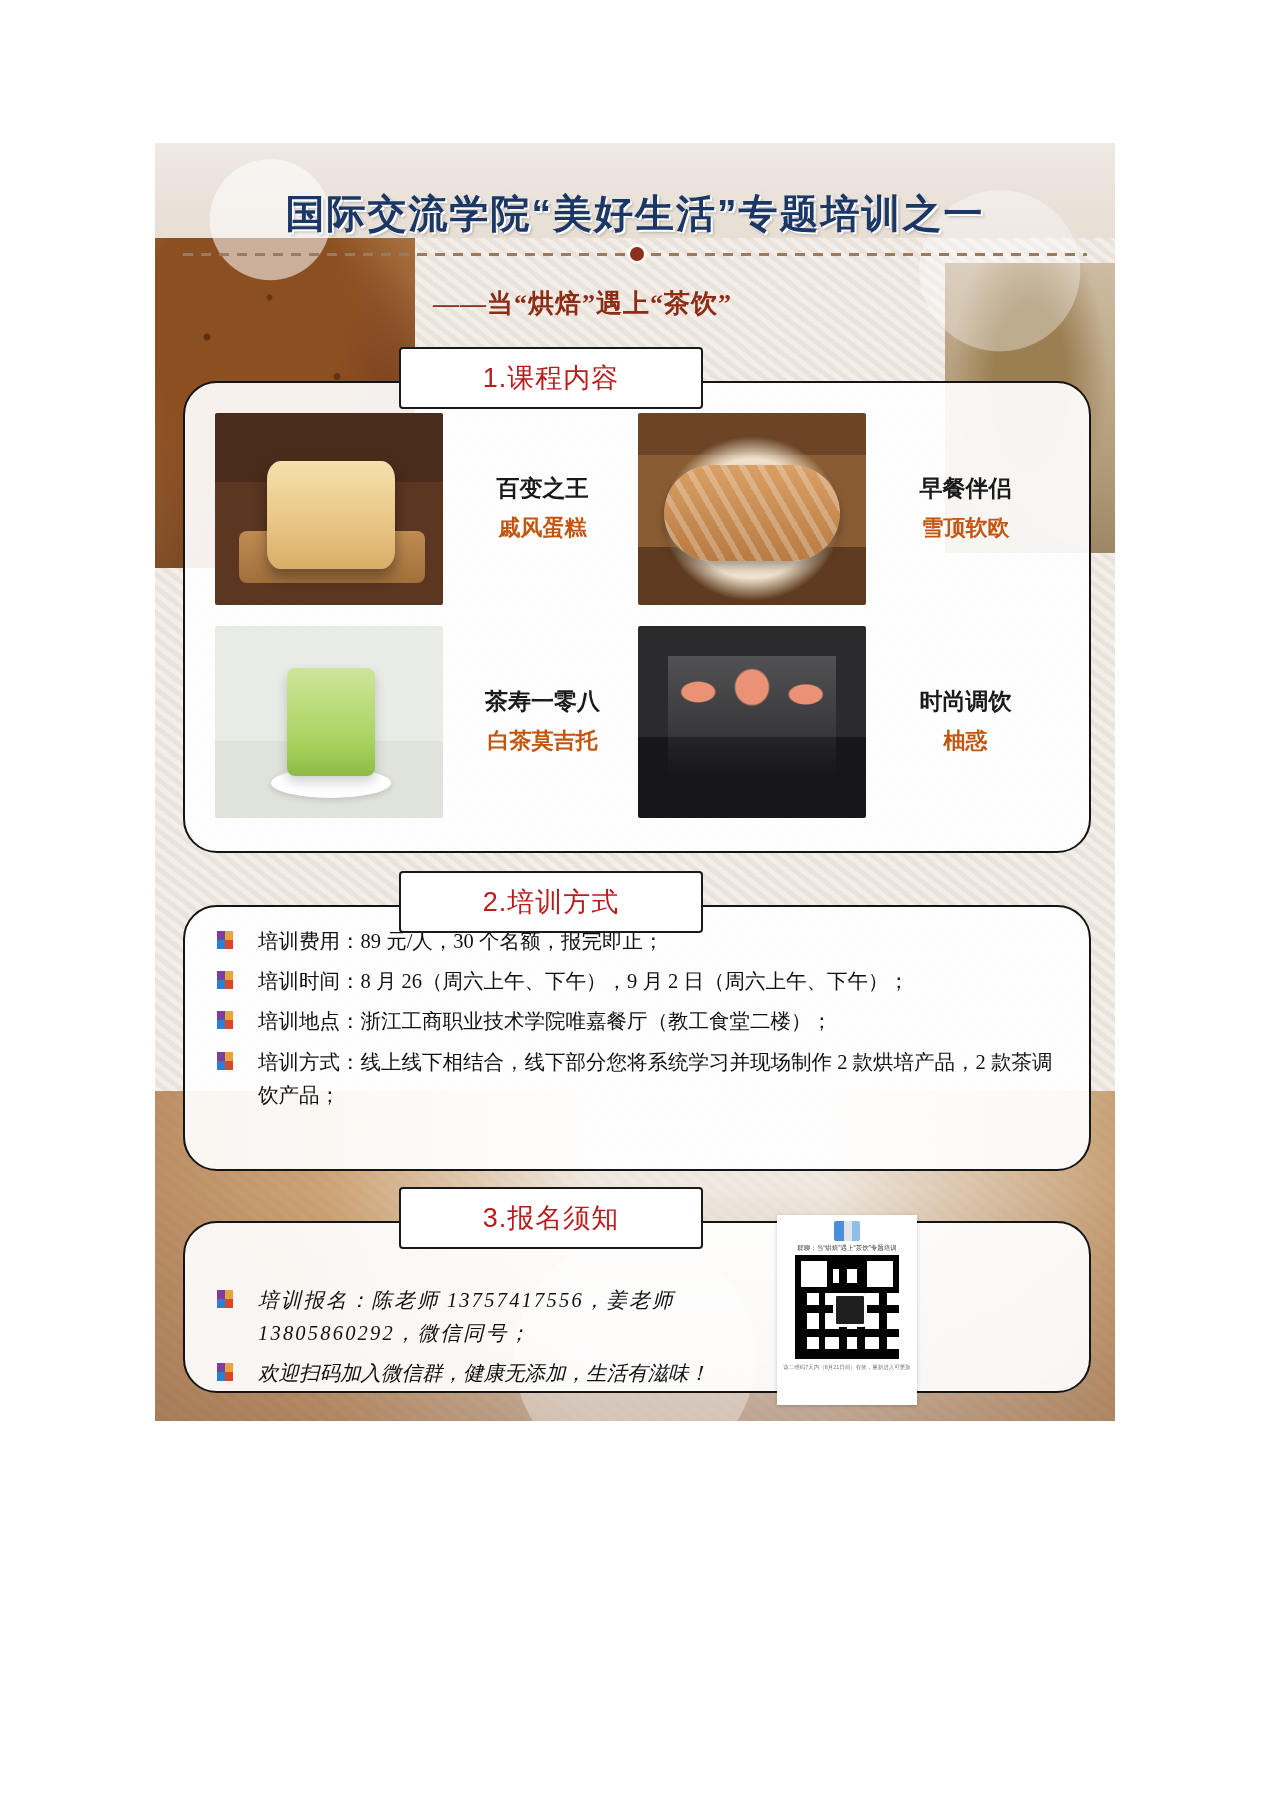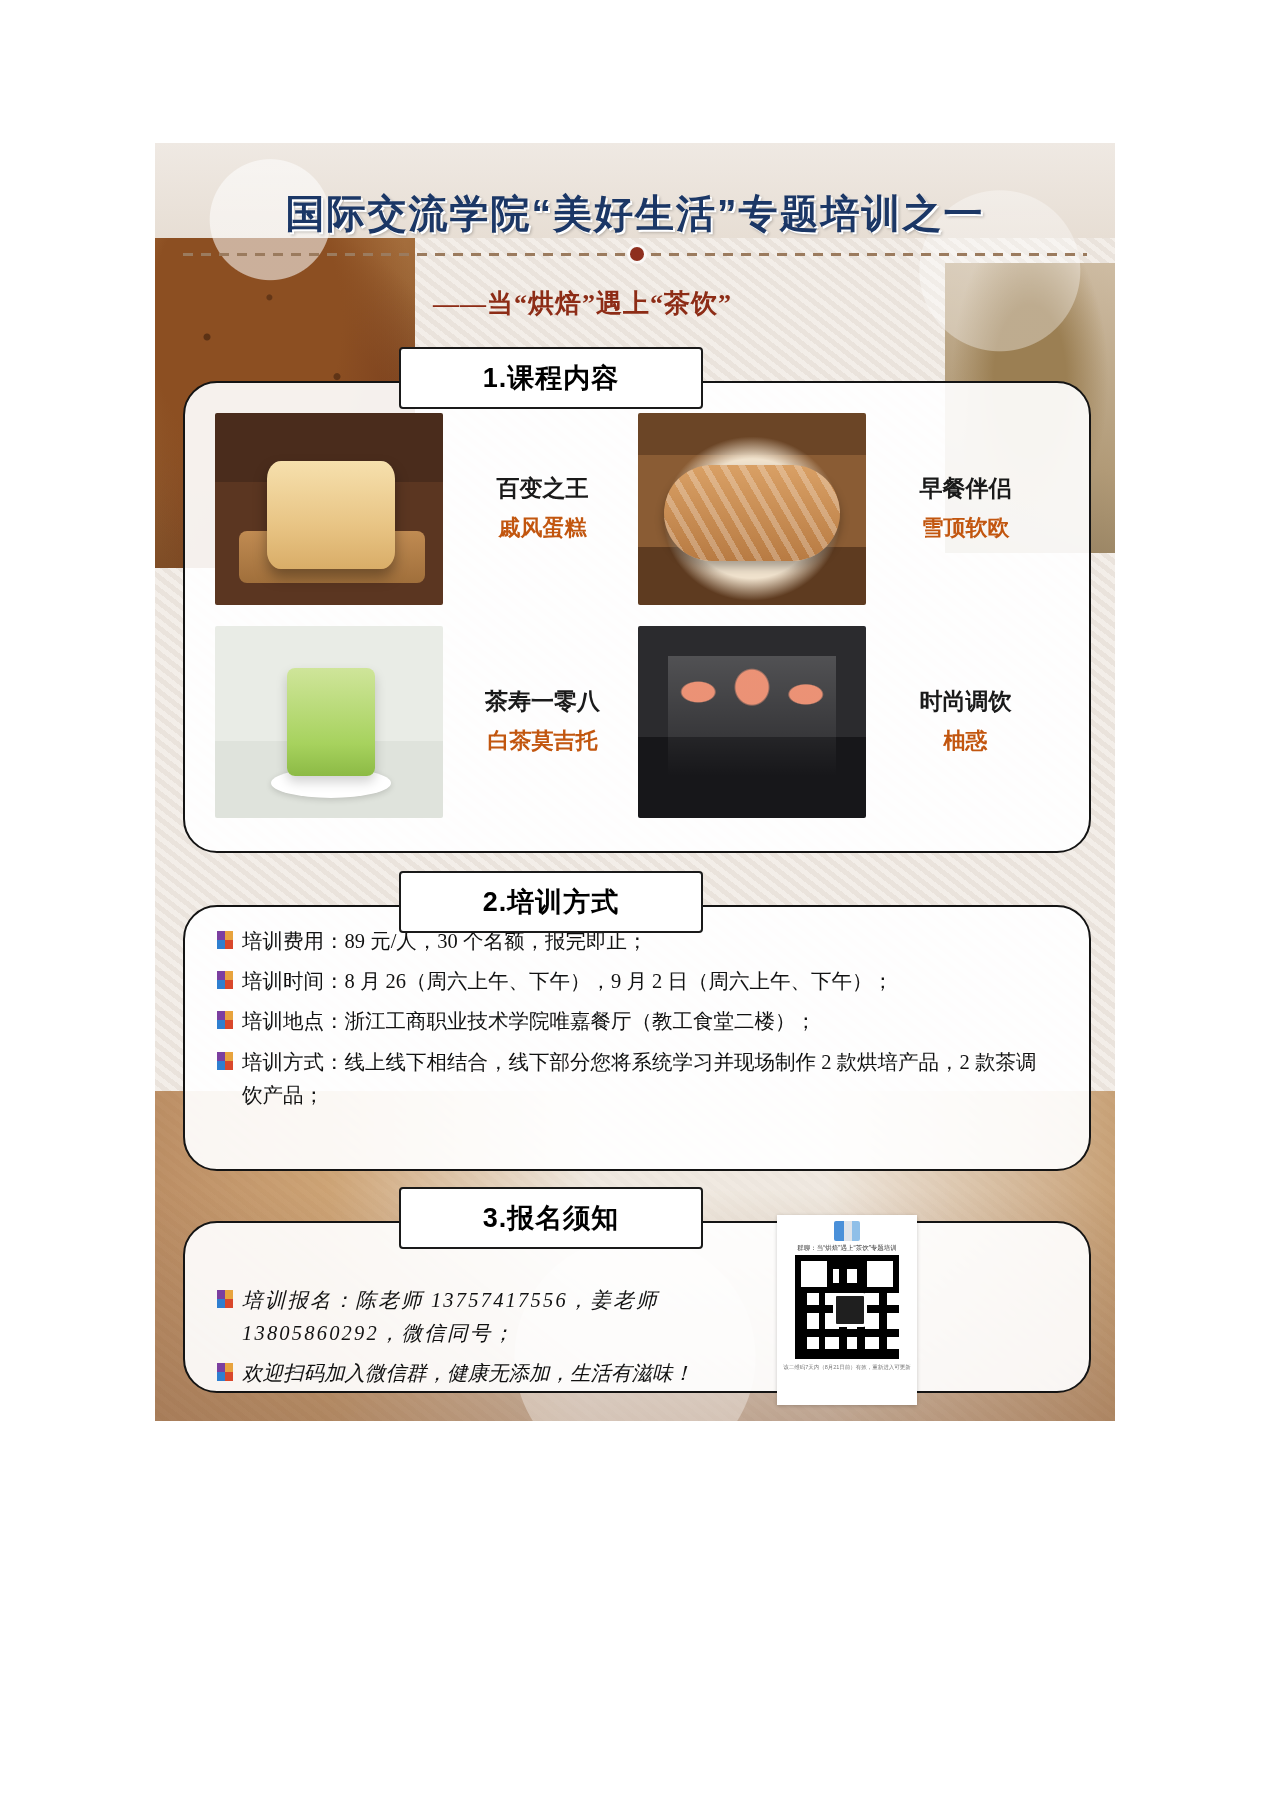--- a/index.html
+++ b/index.html
@@ -128,22 +128,22 @@
     left: 244px;
     width: 300px;
     height: 58px;
     background: #ffffff;
     border: 2px solid #1a1a1a;
     border-radius: 4px;
     display: flex;
     align-items: center;
     justify-content: center;
     font-size: 27px;
-    font-weight: bold;
-    color: #000000;
+    font-weight: normal;
+    color: #b91c1c;
     z-index: 7;
     letter-spacing: 1px;
   }
   #chip1 { top: 204px; }
   #chip2 { top: 728px; }
   #chip3 { top: 1044px; }
 
   
   .panel {
     position: absolute;
@@ -250,21 +250,21 @@
     z-index: 6;
     box-sizing: border-box;
     padding: 20px 34px;
     font-family: "Liberation Serif", serif;
   }
   #list2 { top: 762px; }
   #list3 { top: 1121px; font-style: italic; }
   .li {
     display: flex;
     align-items: flex-start;
-    gap: 8px;
+    gap: 24px;
     margin-bottom: 7px;
   }
   .bullet {
     flex: 0 0 auto;
     width: 17px; height: 20px;
     margin-top: 6px;
     position: relative;
   }
   .bullet i {
     position: absolute;

